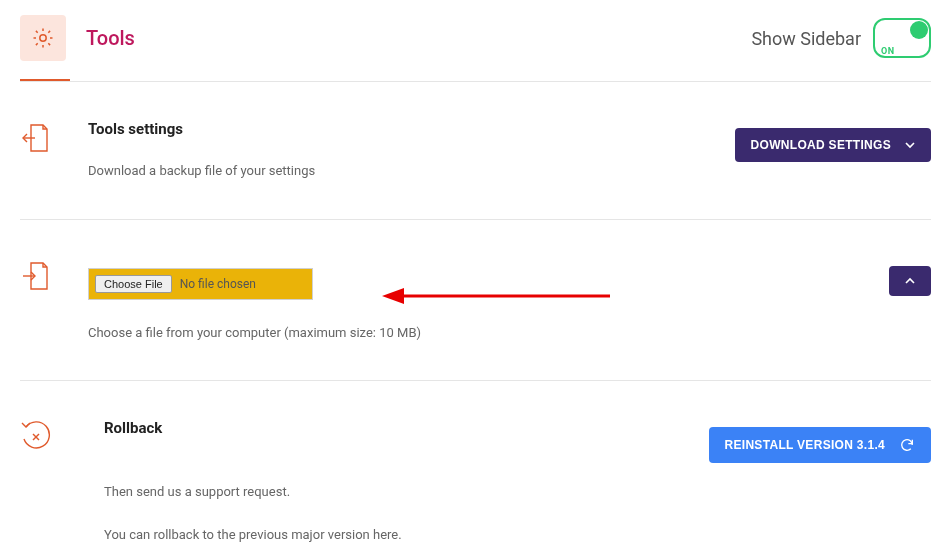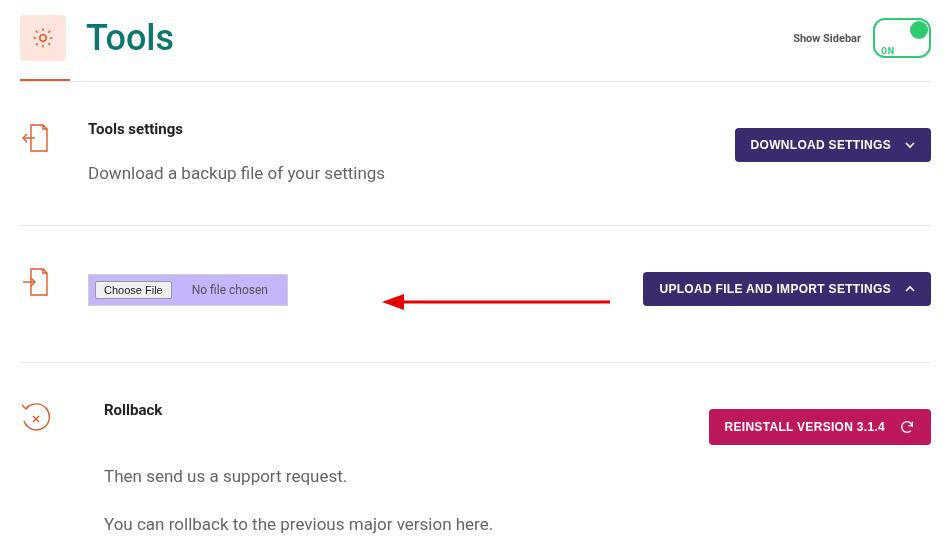--- a/index.html
+++ b/index.html
@@ -21,23 +21,23 @@
     padding-bottom: 18px;
   }
   .header-left { display: flex; align-items: center; gap: 20px; }
   .header-icon-wrap {
     width: 46px; height: 46px;
     background: #fce5dd;
     border-radius: 4px;
     display: flex; align-items: center; justify-content: center;
   }
   .header-icon-wrap svg { width: 24px; height: 24px; stroke: #e05a2c; fill: none; stroke-width: 1.5; }
-  .page-title { font-size: 36px; font-weight: 500; color: #0f766e; }
+  .page-title { font-size: 20px; font-weight: 500; color: #be185d; }
   .header-right { display: flex; align-items: center; gap: 12px; }
-  .sidebar-label { font-size: 11px; font-weight: 700; color: #555; }
+  .sidebar-label { font-size: 18px; font-weight: 400; color: #555; }
   .toggle {
     width: 58px; height: 40px; border-radius: 12px; border: 2px solid #2ecc71;
     position: relative; display: flex; align-items: flex-end;
     cursor: pointer; background: #fff;
   }
   .toggle-text { font-size: 9px; font-weight: 700; color: #2ecc71; margin-left: 6px; letter-spacing: 0.5px; }
   .toggle-knob {
     width: 18px; height: 18px; border-radius: 50%; background: #2ecc71;
     position: absolute; right: 1px; top: 1px;
   }
@@ -55,56 +55,56 @@
     align-items: flex-start;
     position: relative;
   }
   .section:last-of-type { border-bottom: none; padding-bottom: 10px; gap: 16px; }
   .section-icon {
     width: 34px; flex-shrink: 0; margin-right: 34px; margin-top: 2px;
   }
   .section-icon svg { width: 32px; height: 32px; stroke: #e05a2c; fill: none; stroke-width: 1.4; }
   .section-body { flex: 1; min-width: 0; }
   .section-title { font-size: 15px; font-weight: 700; color: #222; margin-bottom: 8px; }
-  .section-desc, .section-text { font-size: 17px; color: #666; line-height: 1.5; margin-top: 23px; }
+  .section-desc, .section-text { font-size: 13px; color: #666; line-height: 1.5; margin-top: 23px; }
   .section-right {
     margin-left: 24px; flex-shrink: 0;
     display: flex; align-items: center; padding-top: 8px;
   }
 
   .file-row {
     display: flex; align-items: center;
-    border: 1px solid #d0d0d0; background: #c4b5fd;
-    width: 200px; height: 32px; margin: 10px 0 18px 0;
+    border: 1px solid #d0d0d0; background: #eab308;
+    width: 225px; height: 32px; margin: 10px 0 18px 0;
     padding-left: 6px;
   }
   .choose-file-btn {
     font-size: 11px; padding: 2px 8px;
     background: #efefef; border: 1px solid #999; border-radius: 2px;
     cursor: pointer; color: #222;
   }
-  .file-status { font-size: 12px; color: #555; margin-left: 20px; }
+  .file-status { font-size: 12px; color: #555; margin-left: 8px; }
 
   .arrow-annot {
     position: absolute; top: 64px; left: 360px;
     pointer-events: none;
   }
   .arrow-annot svg { width: 240px; height: 24px; }
 
   
   .btn {
     display: inline-flex; align-items: center; gap: 14px;
     padding: 10px 16px;
     border-radius: 4px;
     font-size: 12px; font-weight: 700; letter-spacing: 0.3px;
     cursor: pointer; border: none; white-space: nowrap;
   }
   .btn-purple { background: #3a2a6e; color: #fff; }
   .btn-purple svg { stroke: #fff; fill: #fff; }
-  .btn-red { background: #be185d; color: #fff; }
+  .btn-red { background: #3b82f6; color: #fff; }
   .btn-red svg { stroke: #fff; fill: none; stroke-width: 2; }
   .btn .chev { width: 10px; height: 10px; }
   .btn .refresh { width: 16px; height: 16px; }
 </style>
 </head>
 <body>
 
 <div class="page">
 
   <div class="header">
@@ -158,24 +158,24 @@
         <path d="M23 3v4h4"></path>
         <path d="M3 16h12"></path>
         <path d="M11 12l4 4-4 4"></path>
       </svg>
     </div>
     <div class="section-body">
       <div class="file-row">
         <button class="choose-file-btn">Choose File</button>
         <span class="file-status">No file chosen</span>
       </div>
+      <div class="section-desc">Choose a file from your computer (maximum size: 10 MB)</div>
     </div>
     <div class="section-right">
       <button class="btn btn-purple">
-        <span>UPLOAD FILE AND IMPORT SETTINGS</span>
         <svg class="chev" viewBox="0 0 10 10">
             <path d="M1 7l4-4 4 4" fill="none" stroke-width="1.6"></path>
           </svg>
       </button>
     </div>
 
     <div class="arrow-annot">
       <svg viewBox="0 0 240 24">
         <line x1="22" y1="12" x2="230" y2="12" stroke="#e70000" stroke-width="3"></line>
         <polygon points="2,12 24,4 24,20" fill="#e70000"></polygon>

